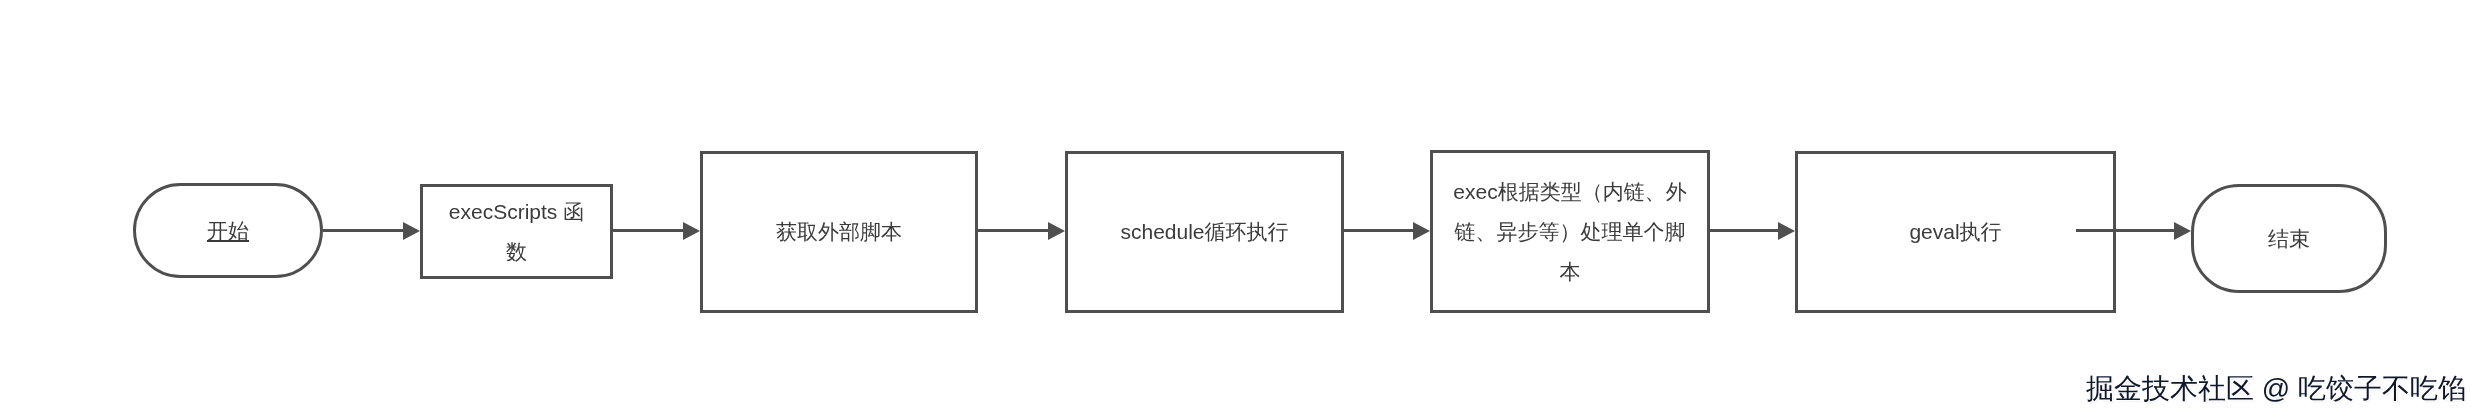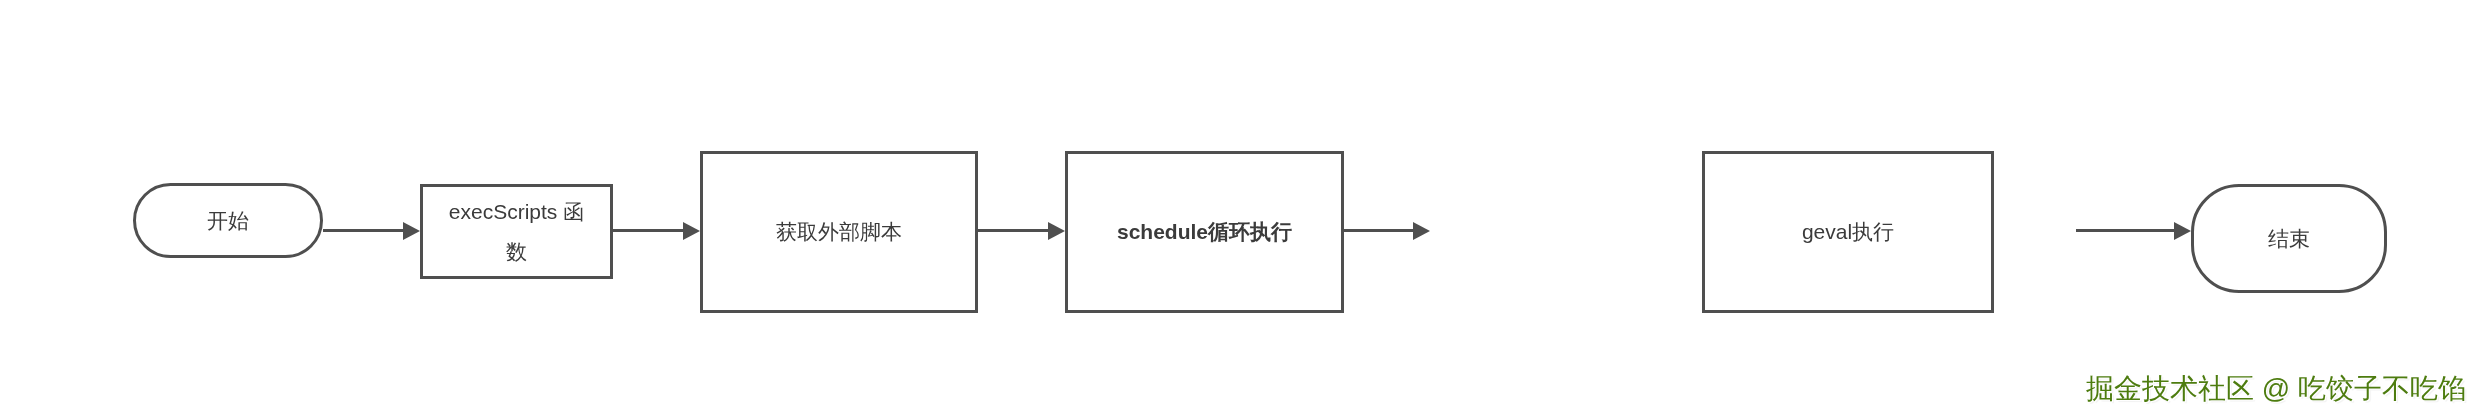--- a/index.html
+++ b/index.html
@@ -23,26 +23,26 @@
     text-align: center;
     border: 3px solid #4f4f4f;
     background: #ffffff;
     color: #3b3b3b;
     font-size: 21px;
     line-height: 40px;
   }
   .node .node-label { display: block; }
   .terminator { border-radius: 48px; }
 
-  #n-start              { left: 133px;  top: 183px; width: 190px; height: 75px; }
+  #n-start              { left: 133px;  top: 183px; width: 190px; height: 95px; text-decoration: underline; }
   #n-execscripts        { left: 420px;  top: 184px; width: 193px; height: 95px; padding: 0 22px; }
   #n-getexternalscripts { left: 700px;  top: 151px; width: 278px; height: 162px; padding: 0 8px; }
-  #n-schedule           { left: 1065px; top: 151px; width: 279px; height: 162px; padding: 0 8px; font-weight: bold; }
+  #n-schedule           { left: 1065px; top: 151px; width: 279px; height: 162px; padding: 0 8px; }
   #n-exec               { left: 1430px; top: 150px; width: 280px; height: 163px; padding: 0 20px; }
-  #n-geval              { left: 1702px; top: 151px; width: 292px; height: 162px; padding: 4px 8px; }
+  #n-geval              { left: 1795px; top: 151px; width: 321px; height: 162px; padding: 4px 8px; }
   #n-end                { left: 2191px; top: 184px; width: 196px; height: 109px; }
 
   
   .arrow { position: absolute; top: 222px; height: 18px; }
   .arrow-line {
     position: absolute;
     left: 0; right: 15px; top: 7px;
     height: 3px;
     background: #4f4f4f;
   }
@@ -60,21 +60,21 @@
   #a4 { left: 1344px; width: 86px;  }
   #a5 { left: 1710px; width: 85px;  }
   #a6 { left: 2076px; width: 115px; }
 
   
   .watermark {
     position: absolute;
     right: 8px;
     top: 370px;
     font-size: 28px;
-    color: #4d7c0f;
+    color: #0f172a;
     text-shadow: 1px 1px 0 #ffffff, 2px 2px 1px #f2f2f2;
     white-space: nowrap;
   }
 </style>
 </head>
 <body>
 
 <div class="canvas">
 
   <div class="node terminator" id="n-start">
@@ -110,20 +110,23 @@
 
   <div class="node" id="n-schedule">
     <span class="node-label">schedule循环执行</span>
   </div>
 
   <div class="arrow" id="a4">
     <div class="arrow-line"></div>
     <div class="arrow-head"></div>
   </div>
 
+  <div class="node" id="n-exec">
+    <span class="node-label">exec根据类型（内链、外链、异步等）处理单个脚本</span>
+  </div>
 
   <div class="arrow" id="a5">
     <div class="arrow-line"></div>
     <div class="arrow-head"></div>
   </div>
 
   <div class="node" id="n-geval">
     <span class="node-label">geval执行</span>
   </div>
 

